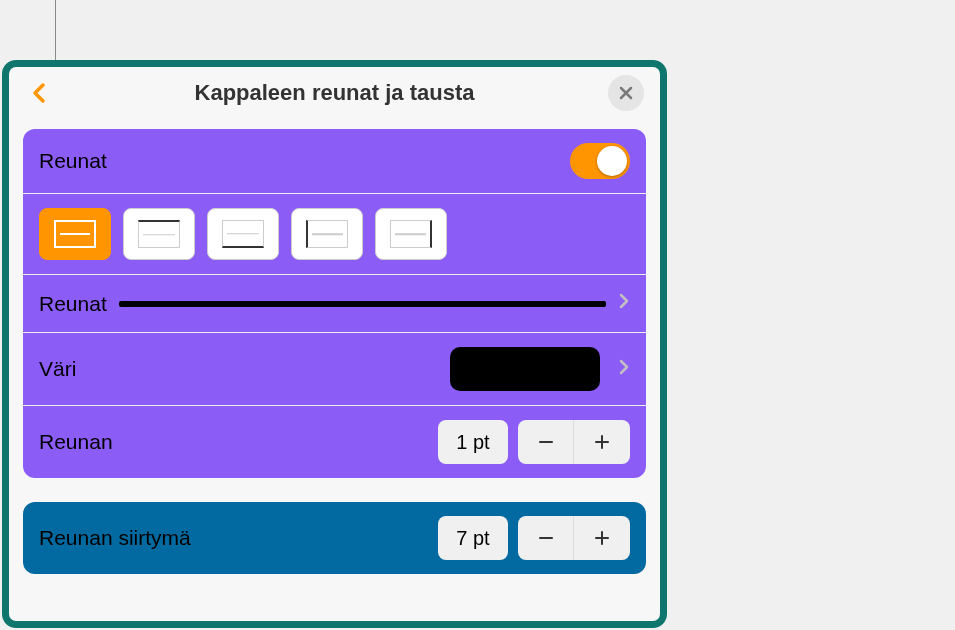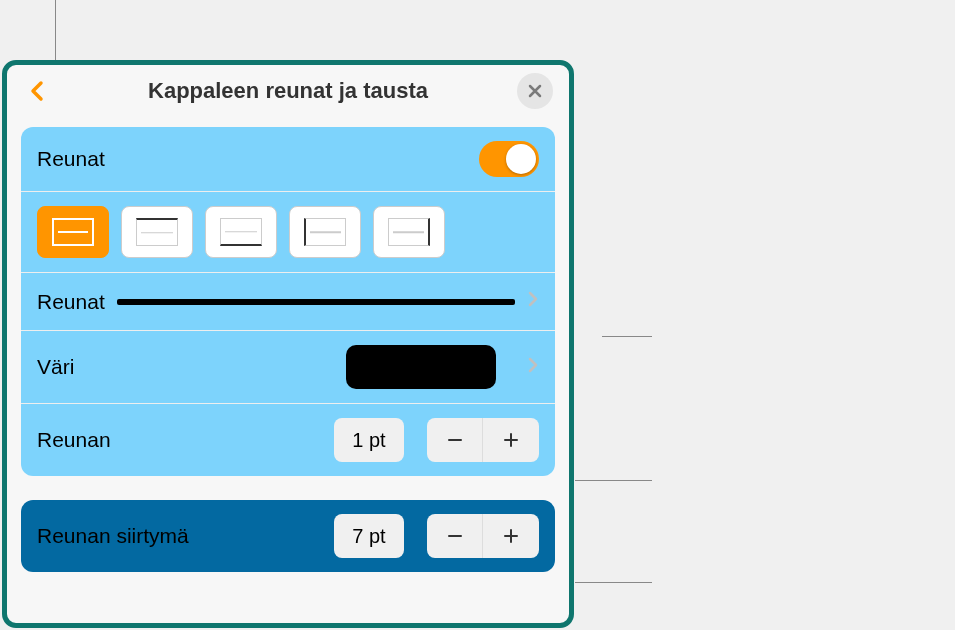--- a/index.html
+++ b/index.html
@@ -12,25 +12,25 @@
       font-family: -apple-system, BlinkMacSystemFont, "Helvetica Neue", sans-serif;
       background: #f0f0f0;
       width: 955px;
       height: 630px;
       position: relative;
     }
     .panel {
       position: absolute;
       left: 2px;
       top: 60px;
-      width: 572px;
+      width: 665px;
       height: 568px;
       background: #f7f7f7;
       border-radius: 14px;
-      border: 5px solid #0f766e;
+      border: 7px solid #0f766e;
       overflow: hidden;
     }
     .header {
       display: flex;
       align-items: center;
       justify-content: space-between;
       padding: 14px 16px;
       height: 52px;
     }
     .back-btn {
@@ -53,21 +53,21 @@
       width: 36px;
       height: 36px;
       border-radius: 50%;
       background: #e5e5e5;
       display: flex;
       align-items: center;
       justify-content: center;
       cursor: pointer;
     }
     .section {
-      background: #7dd3fc;
+      background: #8b5cf6;
       margin: 10px 14px 0 14px;
       border-radius: 12px;
       overflow: hidden;
     }
     .row {
       display: flex;
       align-items: center;
       justify-content: space-between;
       padding: 14px 16px;
       min-height: 58px;
@@ -181,21 +181,21 @@
     .color-swatch {
       width: 150px;
       height: 44px;
       background: #000;
       border-radius: 10px;
       margin-right: 8px;
     }
     .row-right {
       display: flex;
       align-items: center;
-      gap: 23px;
+      gap: 10px;
     }
     .value-box {
       min-width: 70px;
       height: 44px;
       background: #f0f0f0;
       border-radius: 8px;
       display: flex;
       align-items: center;
       justify-content: center;
       font-size: 20px;

